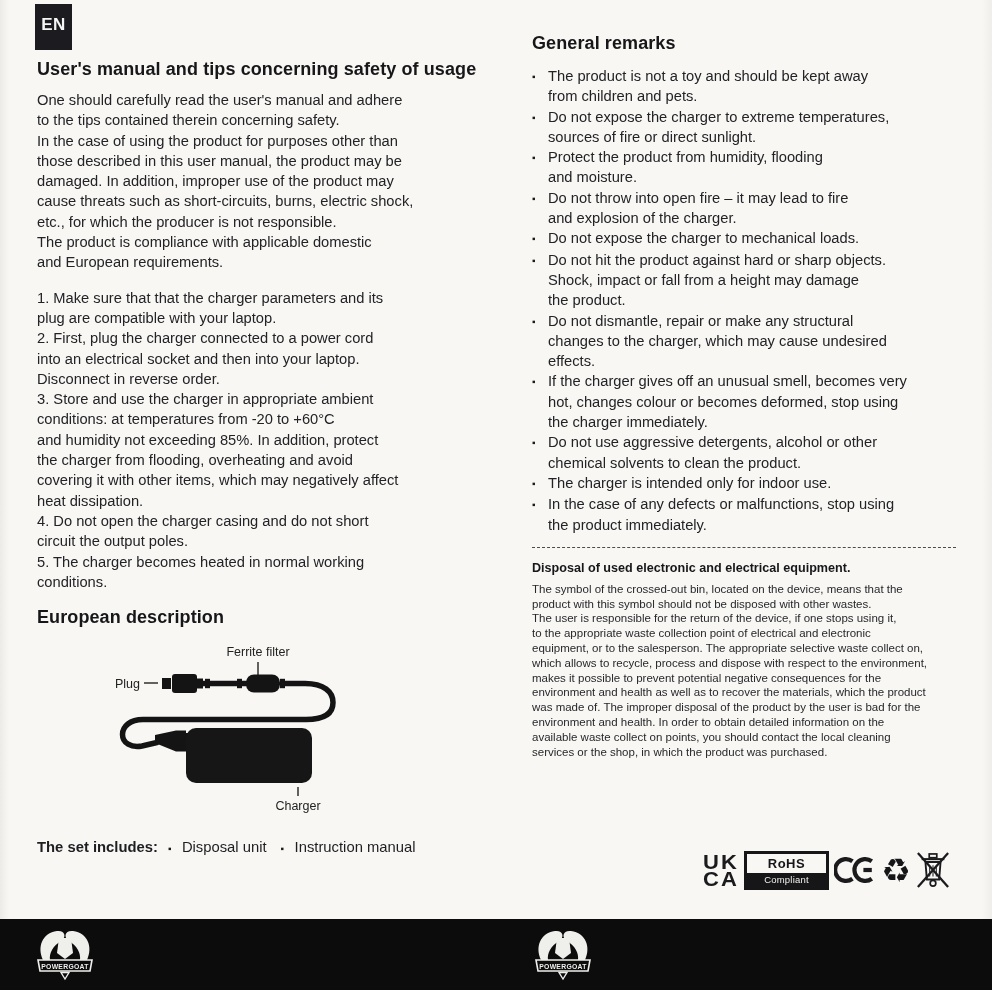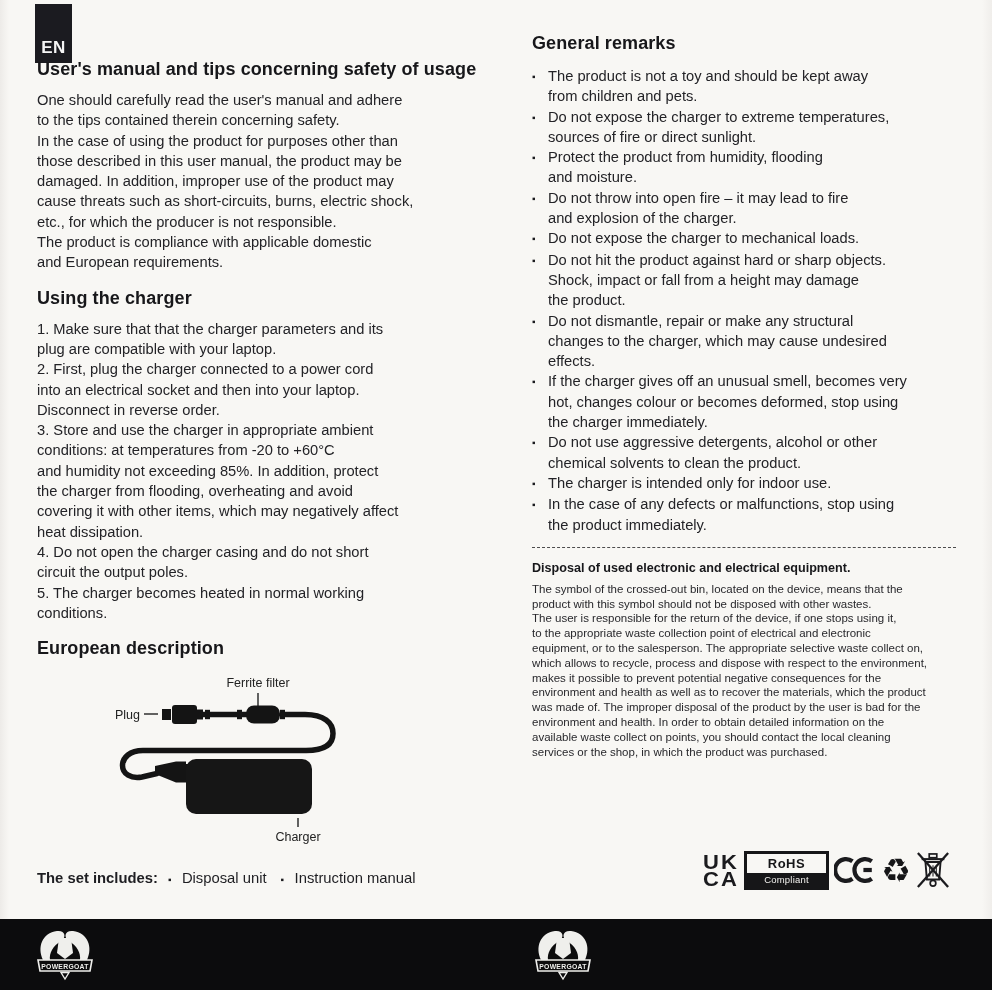--- a/index.html
+++ b/index.html
@@ -8,23 +8,23 @@
     font-family:"Liberation Sans","DejaVu Sans",sans-serif;
     color:#222225;
     background:#ffffff;
   }
   .page{
     position:relative;width:992px;height:990px;
     background:linear-gradient(90deg,#edebe8 0px,#f8f7f4 9px,#f8f7f4 982px,#f0eeeb 992px);
     overflow:hidden;
   }
   .en-badge{
-    position:absolute;left:35px;top:4px;width:37px;height:59px;
+    position:absolute;left:35px;top:4px;width:37px;height:46px;
     background:#1b1b20;color:#f5f5f5;
-    display:flex;align-items:flex-end;justify-content:center;
+    display:flex;align-items:center;justify-content:center;
     font-size:17px;font-weight:700;letter-spacing:.5px;
     padding-bottom:5px;box-sizing:border-box;
   }
   .col-left{position:absolute;left:37px;top:59px;width:448px;}
   .col-right{position:absolute;left:532px;top:33px;width:440px;}
   h2{
     font-size:18px;font-weight:700;color:#17171a;
     margin:0 0 10px 0;letter-spacing:.1px;
   }
   .body-text{
@@ -74,21 +74,20 @@
     <p class="body-text">One should carefully read the user's manual and adhere
 to the tips contained therein concerning safety.
 In the case of using the product for purposes other than
 those described in this user manual, the product may be
 damaged. In addition, improper use of the product may
 cause threats such as short-circuits, burns, electric shock,
 etc., for which the producer is not responsible.
 The product is compliance with applicable domestic
 and European requirements.</p>
 
-    <h2>Using the charger</h2>
     <p class="body-text">1. Make sure that that the charger parameters and its
 plug are compatible with your laptop.
 2. First, plug the charger connected to a power cord
 into an electrical socket and then into your laptop.
 Disconnect in reverse order.
 3. Store and use the charger in appropriate ambient
 conditions: at temperatures from -20 to +60°C
 and humidity not exceeding 85%. In addition, protect
 the charger from flooding, overheating and avoid
 covering it with other items, which may negatively affect

